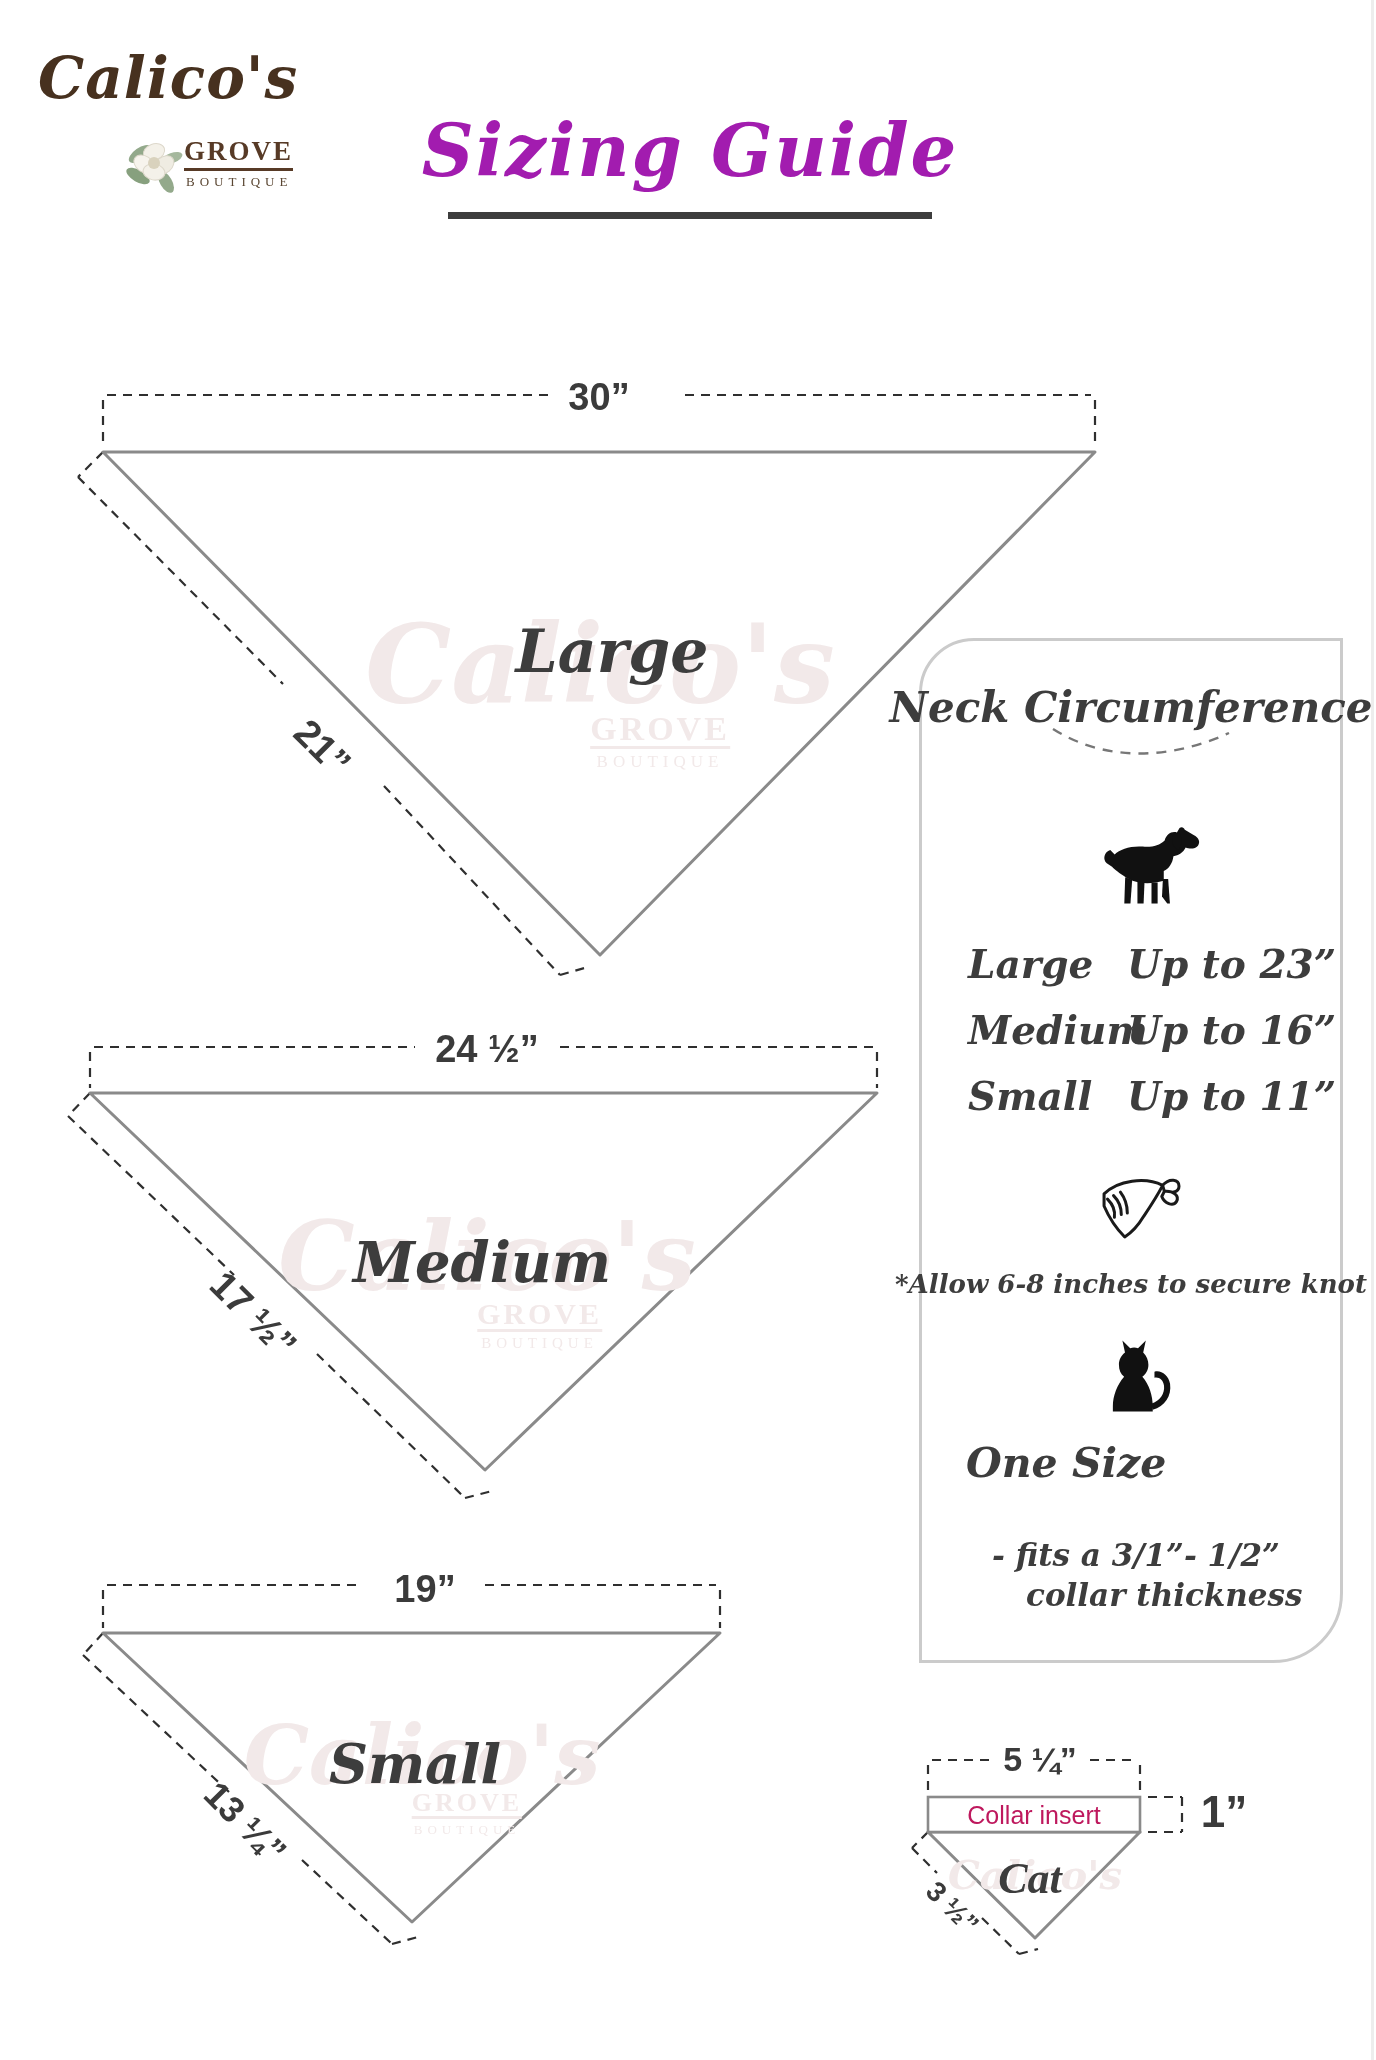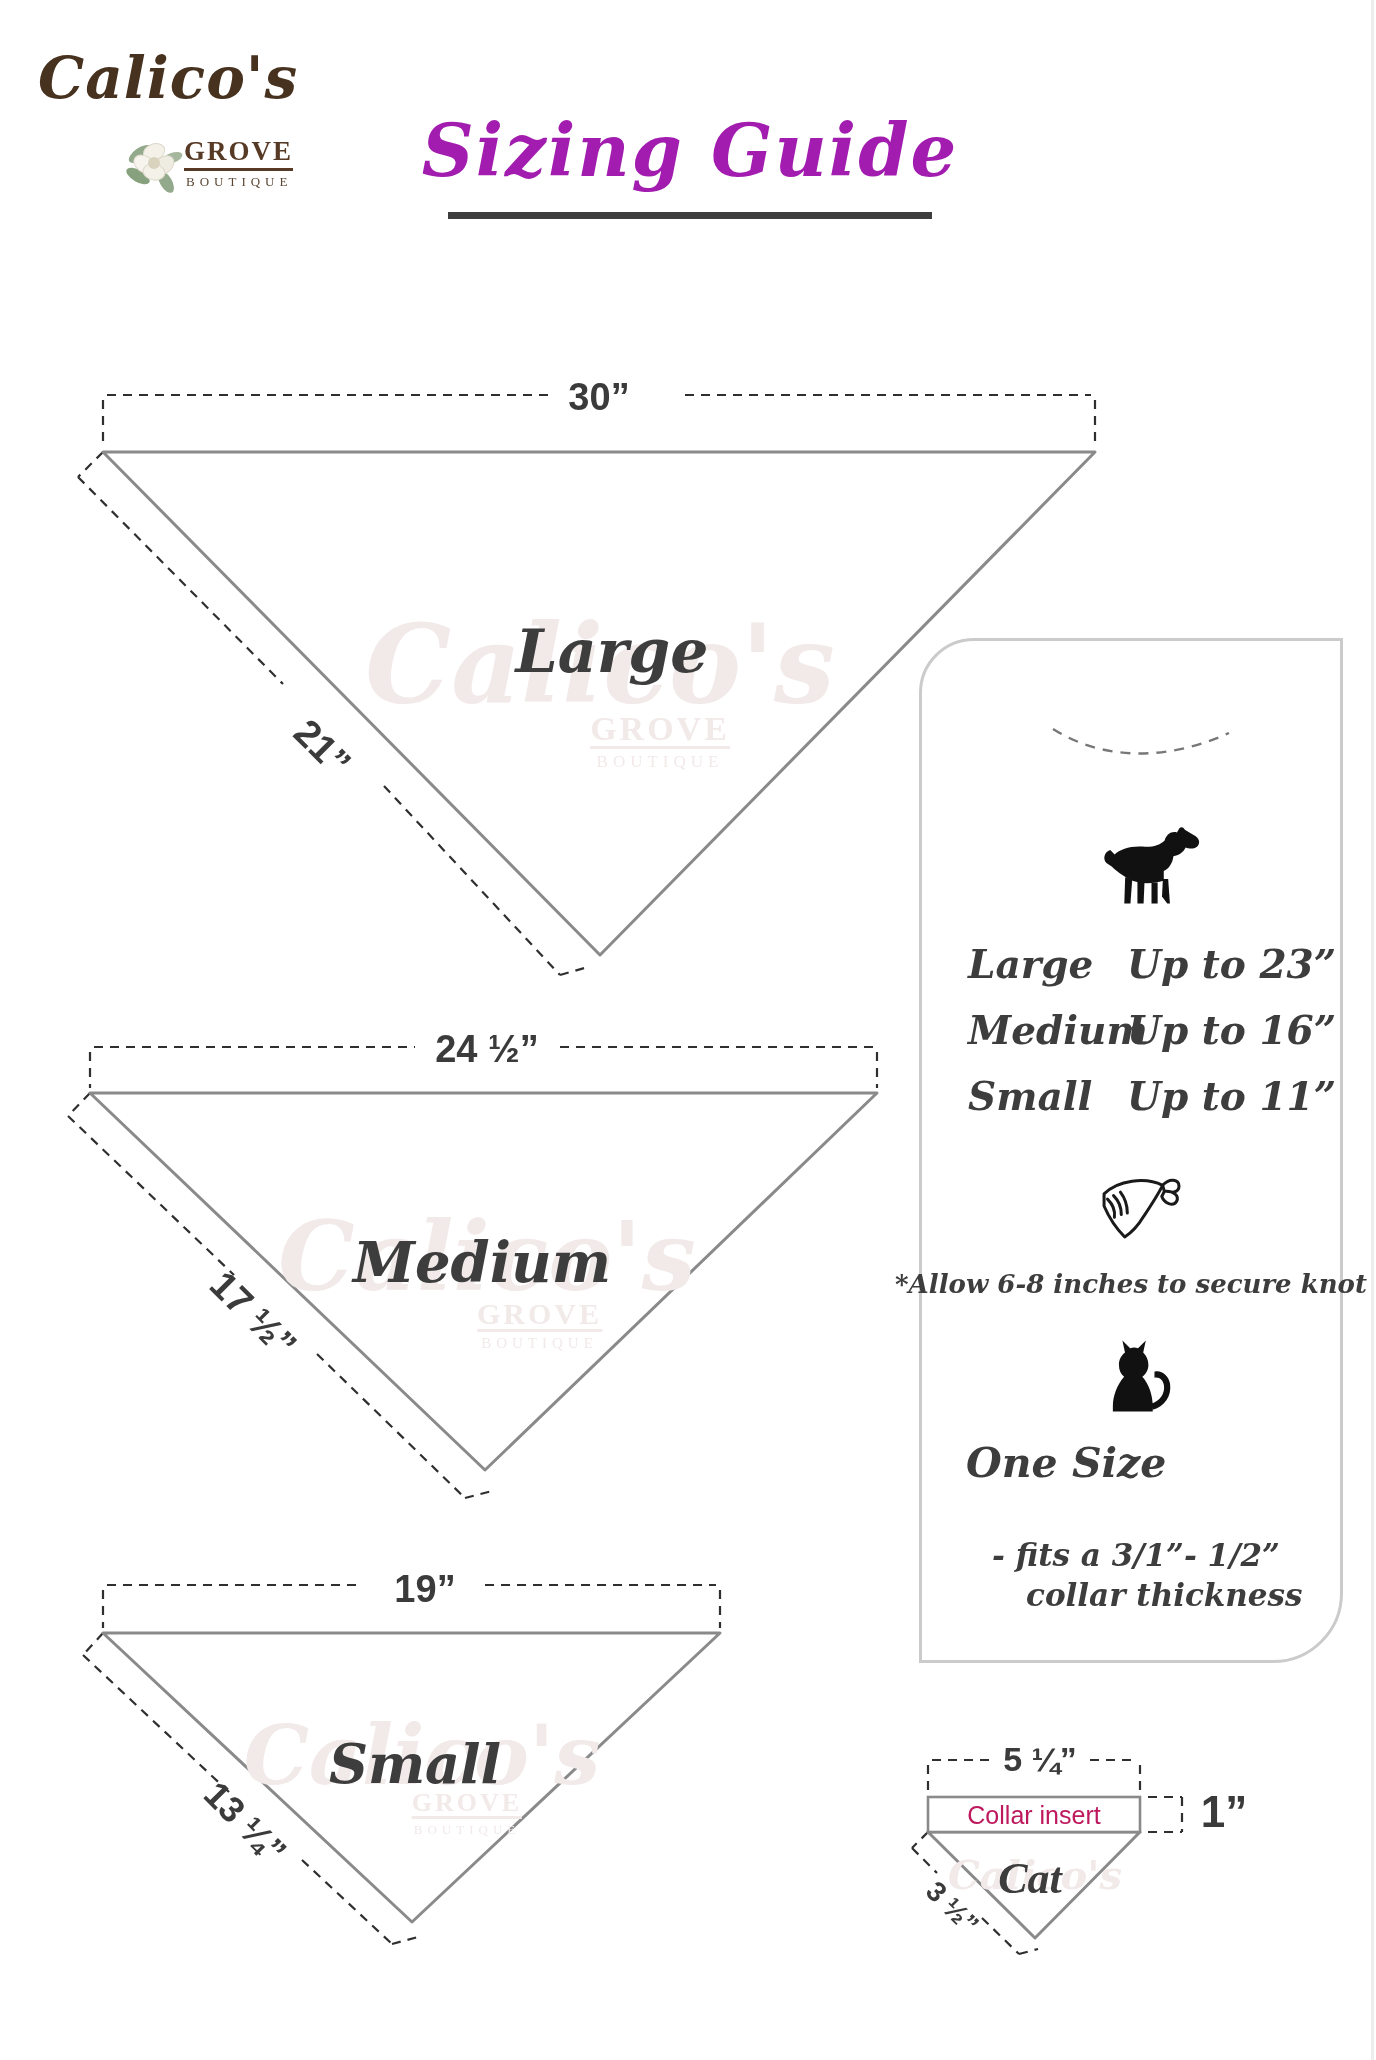--- a/index.html
+++ b/index.html
@@ -119,20 +119,21 @@
 <div class="abs wm center" style="left:422px;top:1775px;">
   <span class="wm-name script" style="font-size:82px;">Calico's</span>
   <span class="wm-grove" style="font-size:26px;margin-left:90px;">GROVE</span>
   <span class="wm-btq" style="font-size:13px;margin-left:90px;">BOUTIQUE</span>
 </div>
 <div class="abs dim dim-label center" style="left:425px;top:1589px;font-size:38px;text-align:center;">19”</div>
 <div class="abs dim dim-label center" style="left:245px;top:1823px;font-size:36px;transform:translate(-50%,-50%) rotate(45deg);">13 ¼”</div>
 <div class="abs script size-label center" style="left:415px;top:1764px;font-size:54px;">Small</div>
 
 <div class="abs" id="panel">
+  <div class="abs script center" id="panel-title" style="transform:translate(-50%,0);">Neck Circumference</div>
   <svg class="abs" style="left:125px;top:82px;" width="190" height="42" viewBox="0 0 190 42">
     <path class="dash-lt" d="M6,6 C60,40 125,36 182,10"></path>
   </svg>
 
   <svg class="abs" style="left:176px;top:184px;" width="114" height="86" viewBox="0 0 130 95">
     <g fill="#111111">
       <path d="M10,42 C5,38 7,29 14,27 L19,32 C25,26 37,22 51,23 C61,24 70,22 76,16 C78,9 84,5 90,7 L93,2 C95,0 98,1 99,4 L109,10 C115,13 117,18 114,22 C111,26 104,26 100,24 C97,30 92,33 86,34 C85,42 81,48 75,51 L75,62 C60,66 48,66 35,60 C28,56 20,50 16,46 Z"></path>
       <path d="M86,9 C83,17 85,24 92,27 C96,22 96,13 93,8 Z"></path>
       <path d="M31,58 L30,88 L37,88 L39,61 Z"></path>
       <path d="M45,63 L45,88 L52,88 L53,64 Z"></path>

